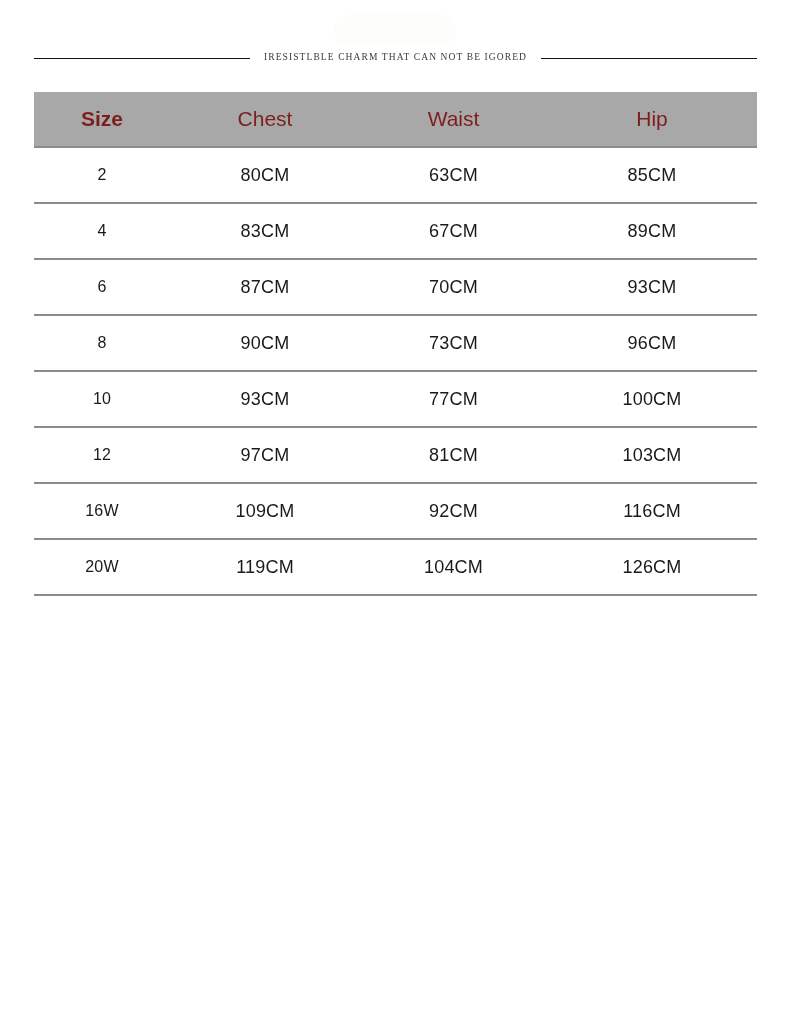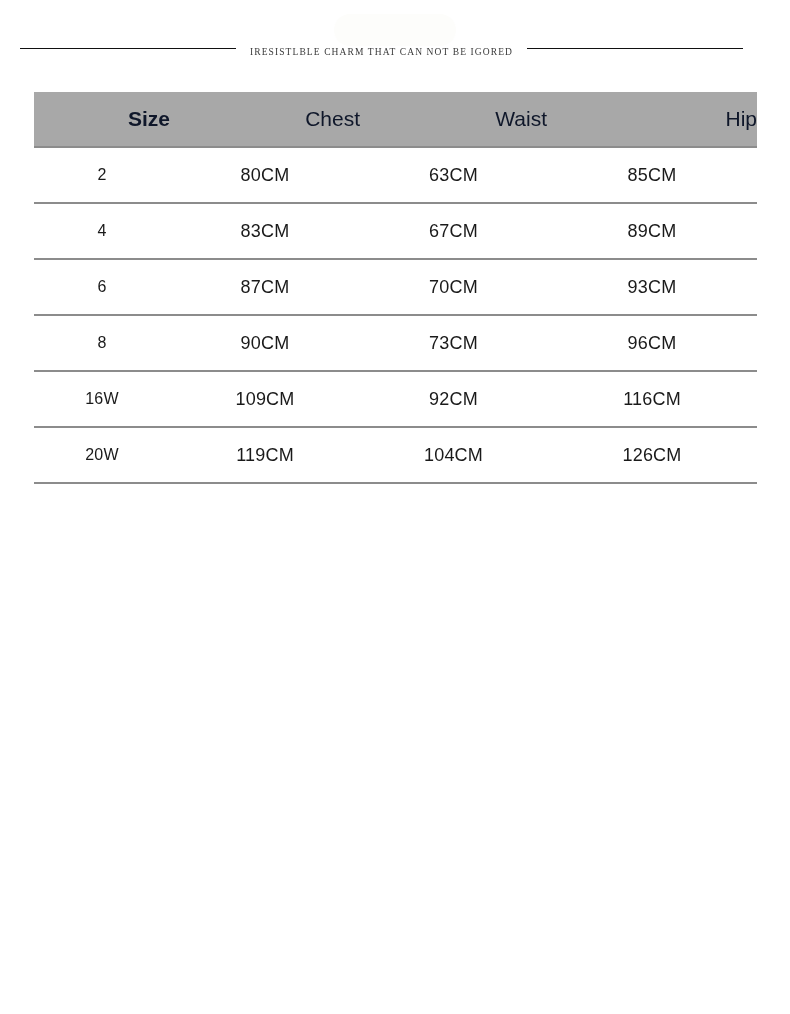--- a/index.html
+++ b/index.html
@@ -22,26 +22,26 @@
     top: 14px;
     width: 122px;
     height: 32px;
     border-radius: 16px;
     background: #fdfdfb;
   }
 
   
   .tagline-row {
     position: absolute;
-    left: 20px;
+    left: 34px;
     top: 48px;
     width: 723px;
     height: 20px;
     display: flex;
-    align-items: flex-start;
+    align-items: center;
     gap: 0;
   }
   .rule {
     flex: 1 1 auto;
     height: 1px;
     background: #111111;
   }
   .tagline-text {
     flex: 0 0 auto;
     padding: 0 14px;
@@ -65,22 +65,22 @@
   .size-table col.c-size  { width: 136px; }
   .size-table col.c-chest { width: 190px; }
   .size-table col.c-waist { width: 187px; }
   .size-table col.c-hip   { width: 210px; }
 
   .size-table thead th {
     background: #a8a8a8;
     height: 54px;
     font-weight: normal;
     font-size: 21px;
-    color: #0f172a;
-    text-align: right;
+    color: #7f1d1d;
+    text-align: center;
     padding: 0;
     border: none;
   }
   .size-table thead th.head-size {
     font-weight: bold;
     font-size: 21px;
   }
 
   .size-table tbody td {
     height: 54px;
@@ -144,20 +144,32 @@
         <td class="cell-waist">70CM</td>
         <td class="cell-hip">93CM</td>
       </tr>
       <tr>
         <td class="cell-size">8</td>
         <td class="cell-chest">90CM</td>
         <td class="cell-waist">73CM</td>
         <td class="cell-hip">96CM</td>
       </tr>
       <tr>
+        <td class="cell-size">10</td>
+        <td class="cell-chest">93CM</td>
+        <td class="cell-waist">77CM</td>
+        <td class="cell-hip">100CM</td>
+      </tr>
+      <tr>
+        <td class="cell-size">12</td>
+        <td class="cell-chest">97CM</td>
+        <td class="cell-waist">81CM</td>
+        <td class="cell-hip">103CM</td>
+      </tr>
+      <tr>
         <td class="cell-size">16W</td>
         <td class="cell-chest">109CM</td>
         <td class="cell-waist">92CM</td>
         <td class="cell-hip">116CM</td>
       </tr>
       <tr>
         <td class="cell-size">20W</td>
         <td class="cell-chest">119CM</td>
         <td class="cell-waist">104CM</td>
         <td class="cell-hip">126CM</td>

